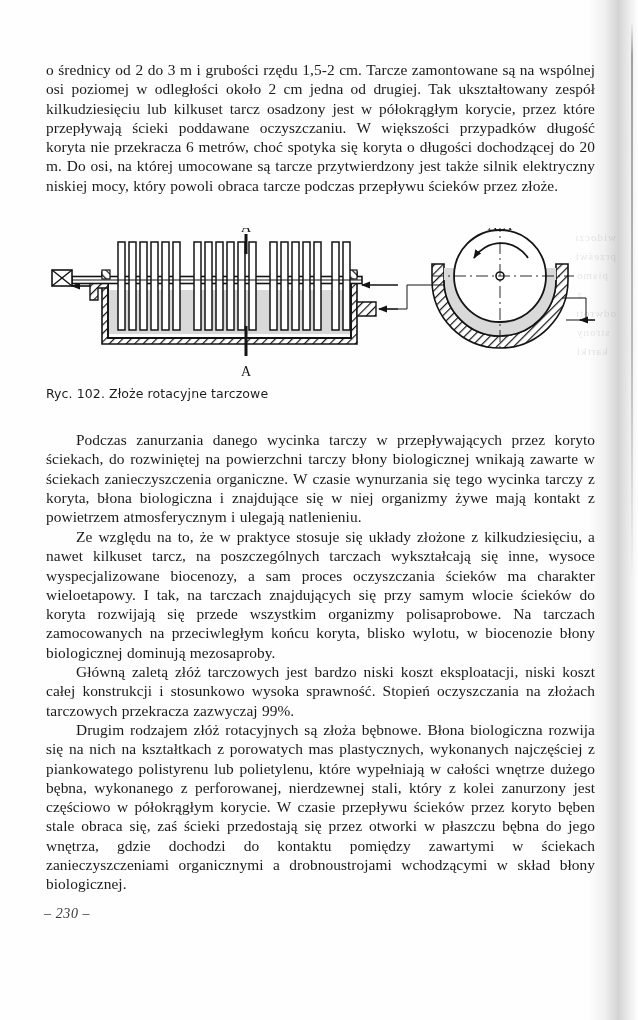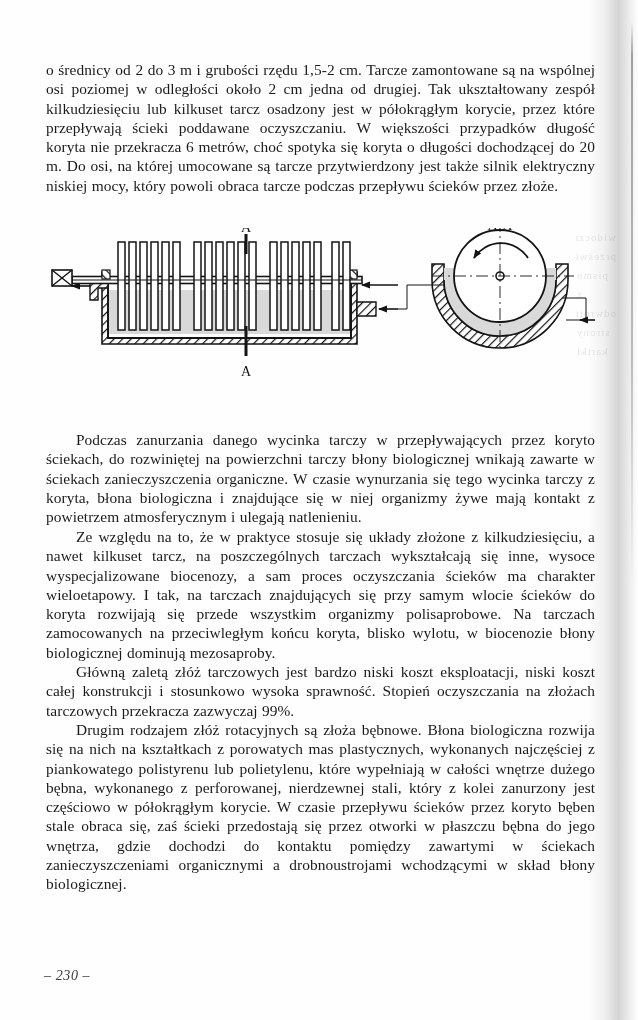--- a/index.html
+++ b/index.html
@@ -103,21 +103,21 @@
     font-family: "DejaVu Sans", "Liberation Sans", sans-serif;
     font-size: 12.5px;
     color: #1d1d1d;
     letter-spacing: 0.1px;
   }
 
   
   #page-number {
     position: absolute;
     left: 44px;
-    top: 968px;
+    top: 906px;
     font-style: italic;
     font-size: 14px;
     color: #3a3a3a;
     letter-spacing: 0.6px;
   }
 </style>
 </head>
 <body>
 
 <div id="page">
@@ -223,20 +223,21 @@
         <polyline points="516,70 540,70 540,92 520,92" fill="none" stroke="#141414" stroke-width="1"></polyline>
         <line x1="549" y1="92" x2="534" y2="92" stroke="#141414" stroke-width="1.6" marker-end="url(#arrL)"></line>
       </g>
 
       <text x="200" y="4" text-anchor="middle" font-family="Liberation Serif, serif" font-size="14" fill="#141414">A</text>
       <text x="200" y="148" text-anchor="middle" font-family="Liberation Serif, serif" font-size="14" fill="#141414">A</text>
       <text x="454" y="2" text-anchor="middle" font-family="Liberation Serif, serif" font-size="14" fill="#141414">A-A</text>
     </svg>
   </div>
 
+  <div id="figure-caption">Ryc. 102. Złoże rotacyjne tarczowe</div>
 
   <div class="text-col block" id="par-2-wrap" style="top:430px;">
     <p class="body-par">Podczas zanurzania danego wycinka tarczy w przepływających przez koryto ściekach, do rozwiniętej na powierzchni tarczy błony biologicznej wnikają zawarte w ściekach zanieczyszczenia organiczne. W czasie wynurzania się tego wycinka tarczy z koryta, błona biologiczna i znajdujące się w niej organizmy żywe mają kontakt z powietrzem atmosferycznym i ulegają natlenieniu.</p>
   </div>
 
   <div class="text-col block" id="par-3-wrap" style="top:527px;">
     <p class="body-par">Ze względu na to, że w praktyce stosuje się układy złożone z kilkudziesięciu, a nawet kilkuset tarcz, na poszczególnych tarczach wykształcają się inne, wysoce wyspecjalizowane biocenozy, a sam proces oczyszczania ścieków ma charakter wieloetapowy. I tak, na tarczach znajdujących się przy samym wlocie ścieków do koryta rozwijają się przede wszystkim organizmy polisaprobowe. Na tarczach zamocowanych na przeciwległym końcu koryta, blisko wylotu, w biocenozie błony biologicznej dominują mezosaproby.</p>
   </div>
 
   <div class="text-col block" id="par-4-wrap" style="top:662px;">

